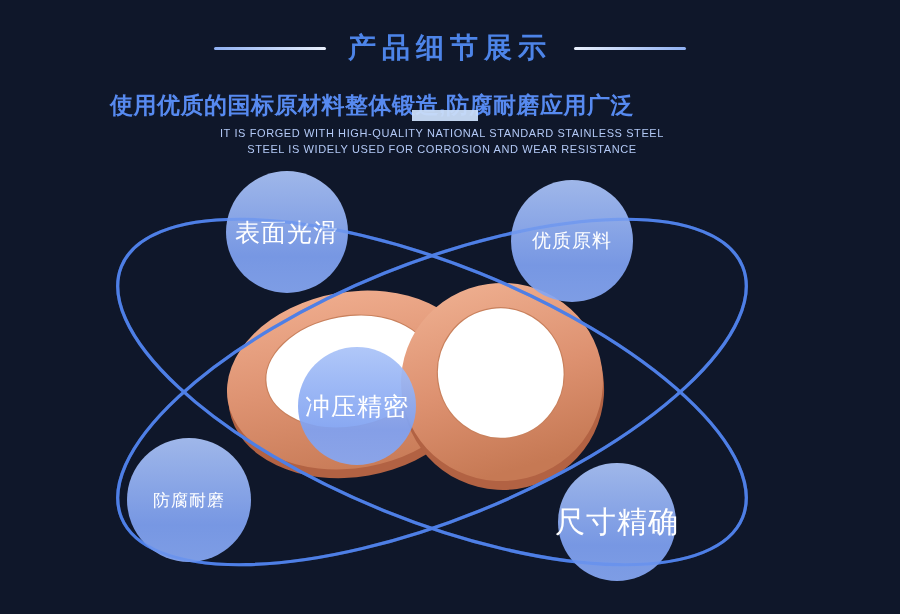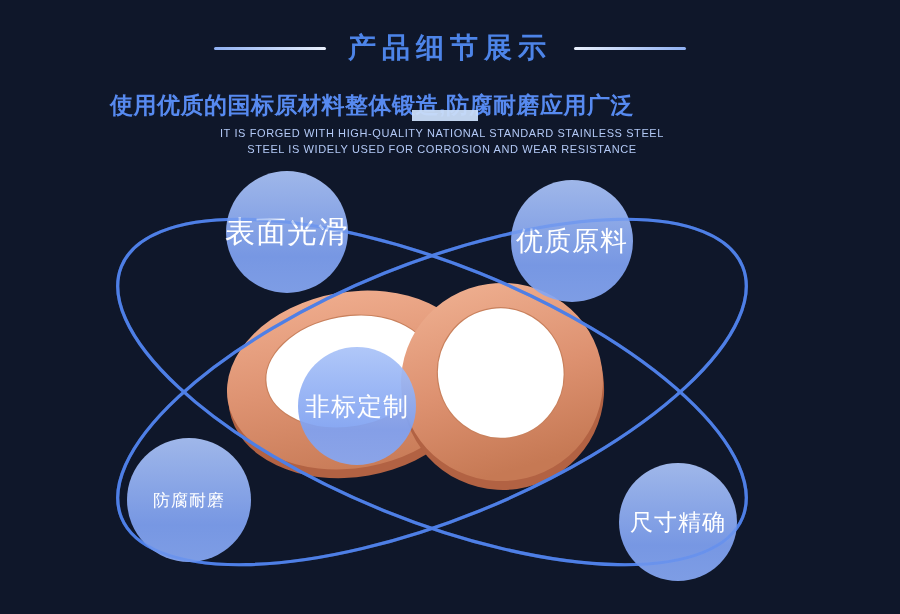--- a/index.html
+++ b/index.html
@@ -29,26 +29,26 @@
   .rings-layer{z-index:1;}
   .orbit-layer{z-index:2;}
   .orbit-overlay{z-index:4;opacity:.42;pointer-events:none;}
 
   
   .bubble{position:absolute;border-radius:50%;z-index:3;
     display:flex;align-items:center;justify-content:center;
     background:linear-gradient(180deg,rgba(170,195,248,.93) 0%,rgba(127,161,241,.93) 70%,rgba(134,167,243,.93) 100%);
     color:#ffffff;letter-spacing:1px;}
   .bubble span{white-space:nowrap;}
-  .f0{left:226px;top:171px;width:122px;height:122px;font-size:30px;font-family:Liberation Serif, serif;}
-  .f1{left:511px;top:180px;width:122px;height:122px;font-size:27px;}
+  .f0{left:226px;top:171px;width:122px;height:122px;font-size:25px;font-family:Liberation Serif, serif;}
+  .f1{left:511px;top:180px;width:122px;height:122px;font-size:19px;}
   .f2{left:665px;top:280px;width:140px;height:140px;font-size:26px;}
   .f3{left:298px;top:347px;width:118px;height:118px;font-size:25px;}
   .f4{left:127px;top:438px;width:124px;height:124px;font-size:17px;}
-  .f5{left:619px;top:463px;width:118px;height:118px;font-size:23px;}
+  .f5{left:558px;top:463px;width:118px;height:118px;font-size:30px;}
 </style>
 </head>
 <body>
 
 <div class="stage">
 
   <div class="header-row">
     <div class="hline hline-left"></div>
     <div class="page-title">产品细节展示</div>
     <div class="hline hline-right"></div>
@@ -91,21 +91,21 @@
     <ellipse cx="432" cy="392" rx="335" ry="128" transform="rotate(-22 432 392)" fill="none" stroke="#4e7fe6" stroke-width="3.2"></ellipse>
   </svg>
 
   <div class="bubble f0">
     <span>表面光滑</span>
   </div>
   <div class="bubble f1">
     <span>优质原料</span>
   </div>
   <div class="bubble f3">
-    <span>非标定制</span>
+    <span>冲压精密</span>
   </div>
   <div class="bubble f4">
     <span>防腐耐磨</span>
   </div>
   <div class="bubble f5">
     <span>尺寸精确</span>
   </div>
 
   <svg class="art orbit-overlay" viewBox="0 0 900 614">
     <ellipse cx="432" cy="392" rx="335" ry="128" transform="rotate(22 432 392)" fill="none" stroke="#4e7fe6" stroke-width="3.2"></ellipse>

